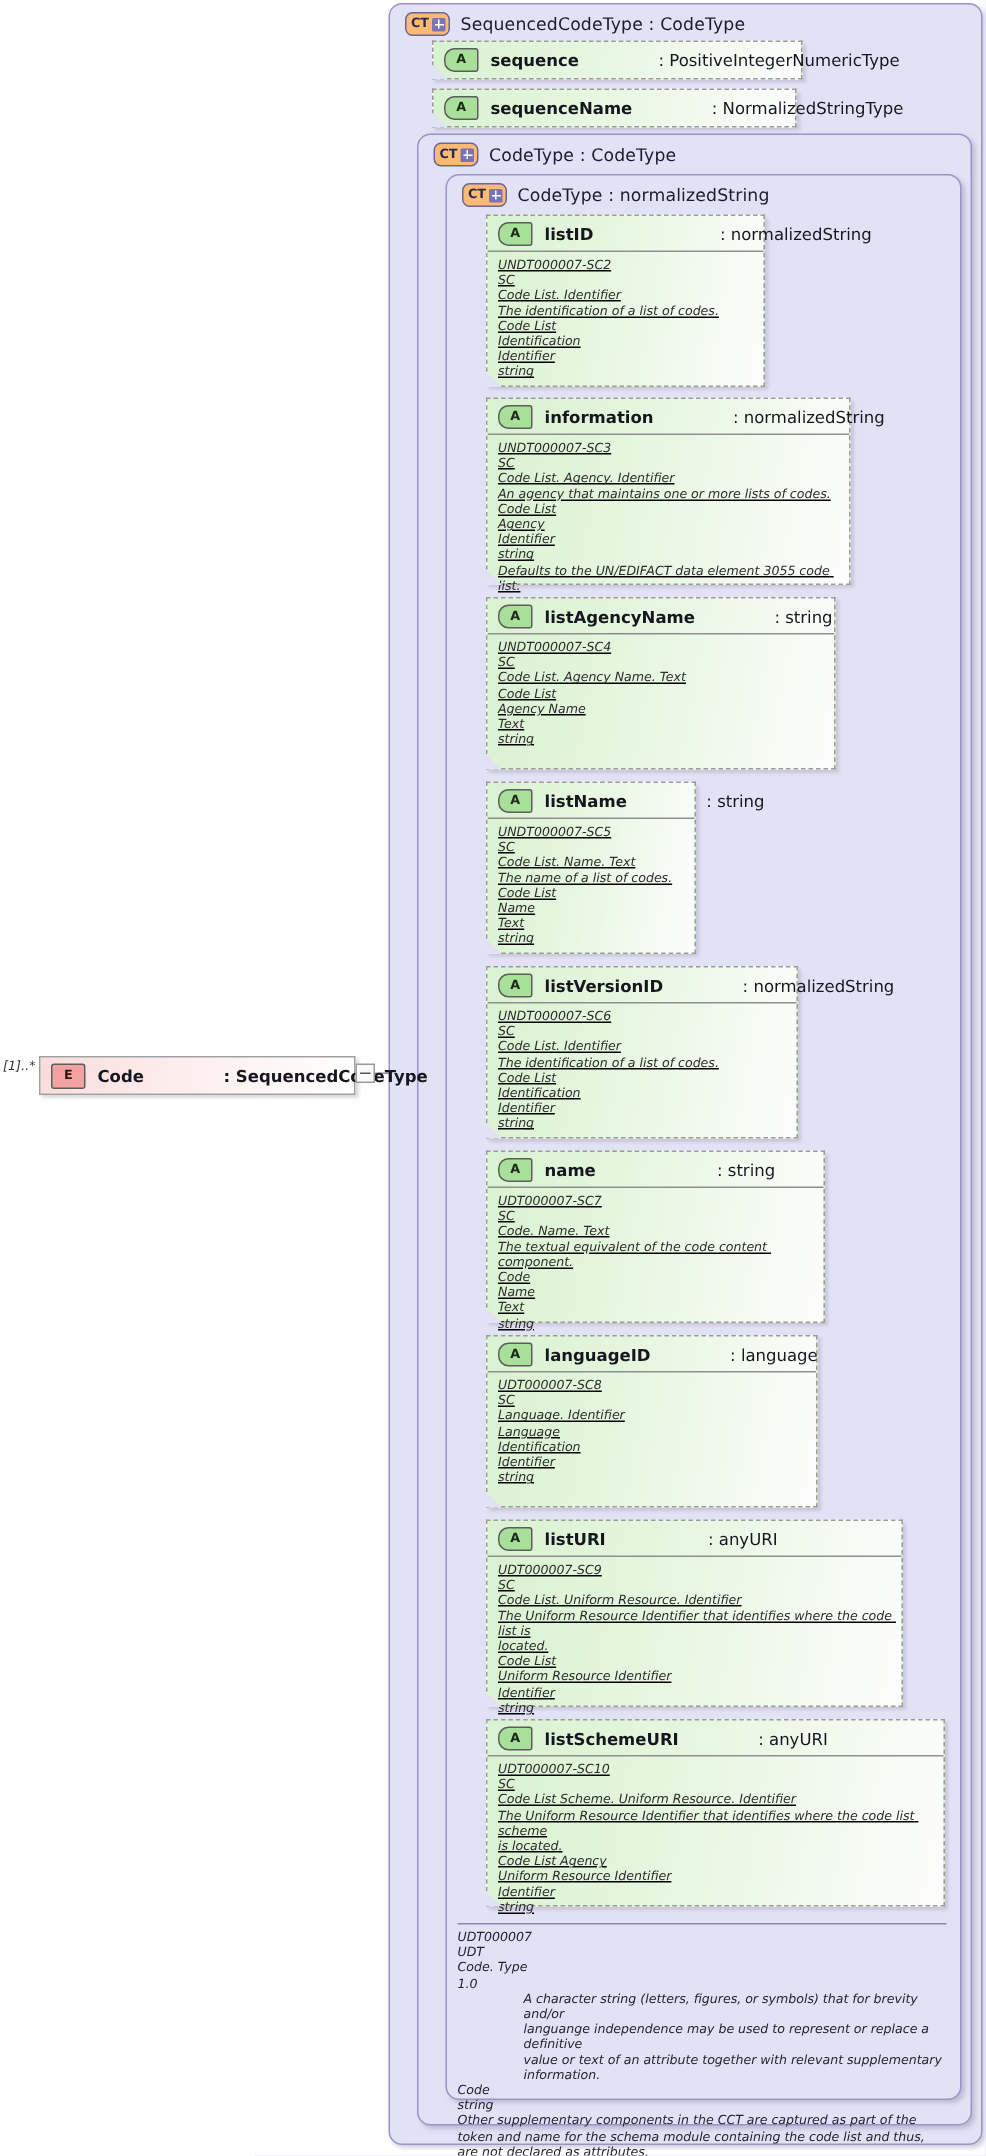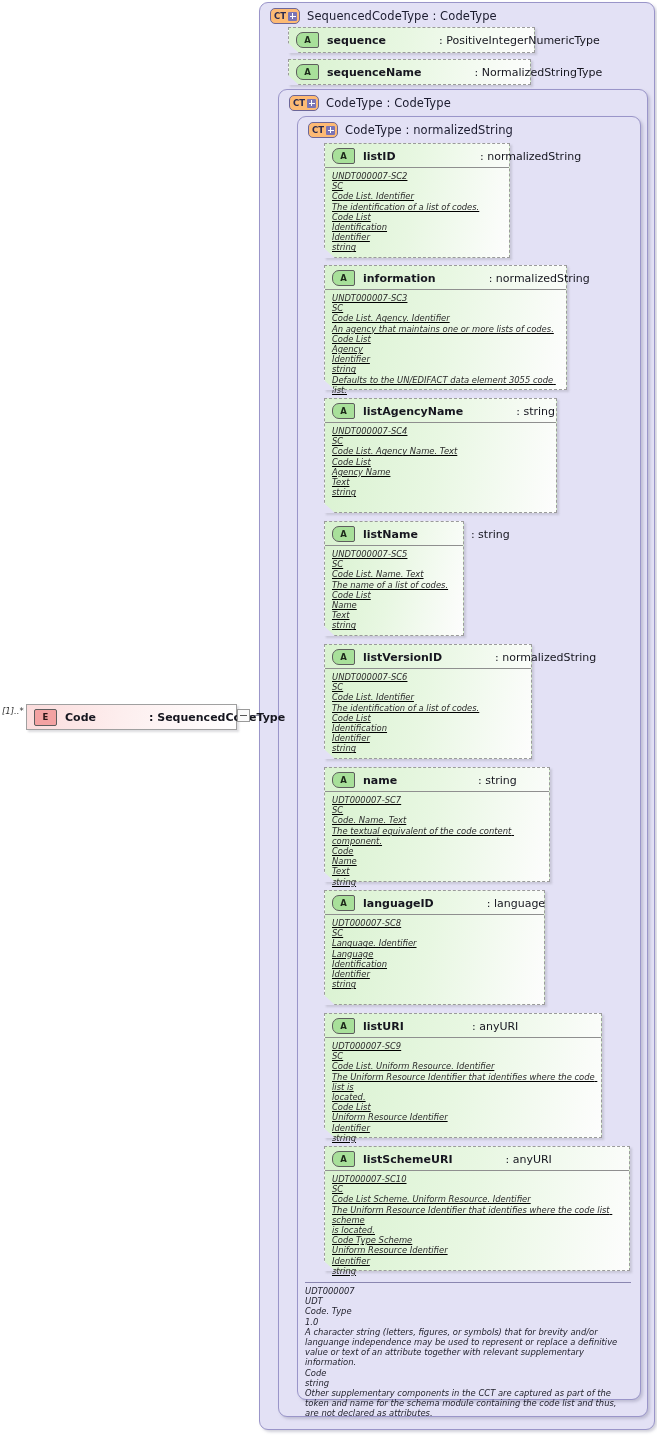--- a/index.html
+++ b/index.html
@@ -382,34 +382,34 @@
     <span class="a-icon">A</span>
     <span class="attr-name">listSchemeURI</span>
     <span class="attr-type">: anyURI</span>
   </div>
   <div class="attr-body">
     <div>UDT000007-SC10</div>
     <div>SC</div>
     <div>Code List Scheme. Uniform Resource. Identifier</div>
     <div>The Uniform Resource Identifier that identifies where the code list scheme
 is located.</div>
-    <div>Code Type Scheme</div>
+    <div>Code List Agency</div>
     <div>Uniform Resource Identifier</div>
     <div>Identifier</div>
     <div>string</div>
   </div>
   <div class="corner"></div>
 </div>
 
 <div id="doc-block">
   <div>UDT000007</div>
   <div>UDT</div>
   <div>Code. Type</div>
   <div>1.0</div>
-  <div style="white-space:pre-wrap;">A character string (letters, figures, or symbols) that for brevity and/or
+  <div style="white-space:pre-wrap;margin-left:44px;">A character string (letters, figures, or symbols) that for brevity and/or
 languange independence may be used to represent or replace a definitive
 value or text of an attribute together with relevant supplementary information.</div>
   <div>Code</div>
   <div>string</div>
   <div style="white-space:pre-wrap;">Other supplementary components in the CCT are captured as part of the
 token and name for the schema module containing the code list and thus,
 are not declared as attributes.</div>
 </div>
 
 <div id="cardinality">[1]..*</div>

